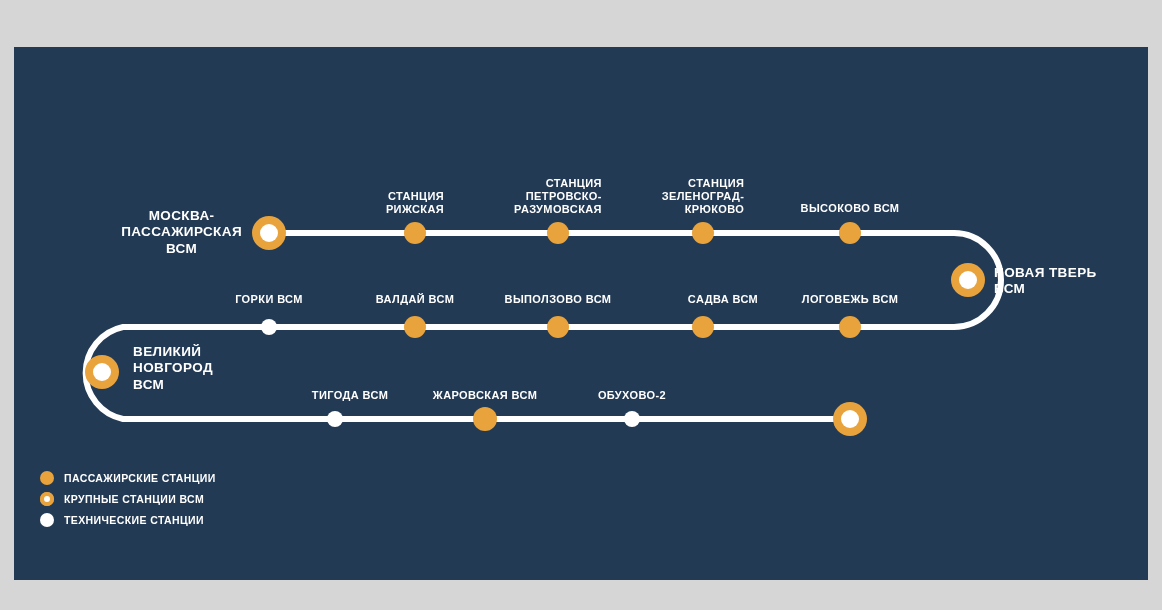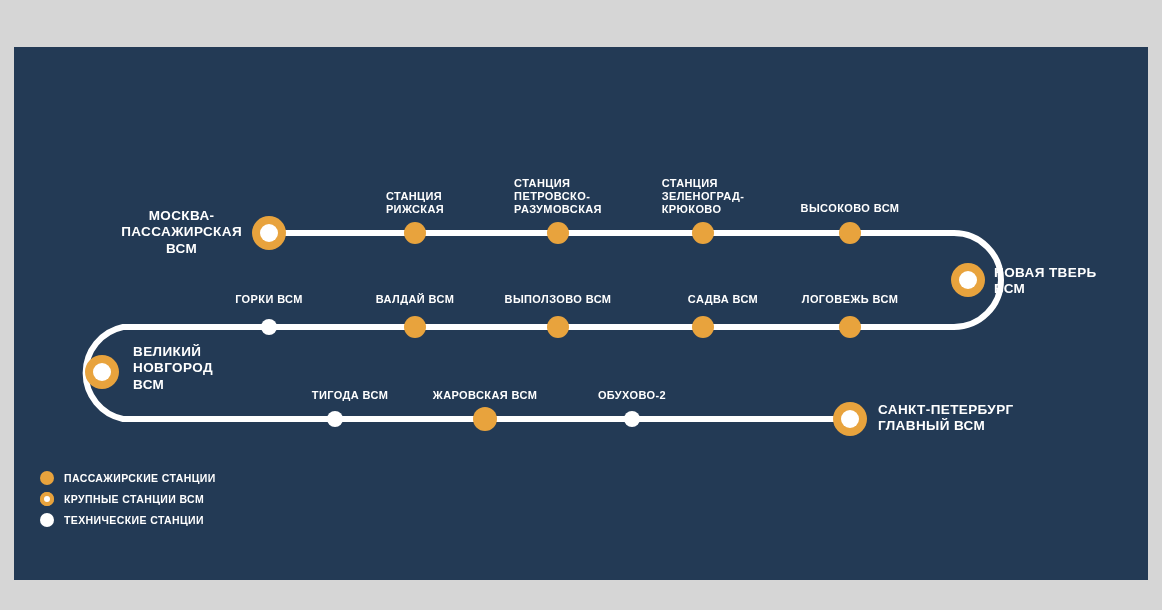--- a/index.html
+++ b/index.html
@@ -26,21 +26,21 @@
     position:absolute;
     color:#ffffff;
     font-weight:bold;
     letter-spacing:0.4px;
     line-height:1.18;
     white-space:nowrap;
     text-transform:uppercase;
   }
   .lbl.small{font-size:11px;}
   .lbl.term{font-size:13.5px;line-height:1.22;}
-  .lbl.center{transform:translateX(-50%);text-align:left;}
+  .lbl.center{transform:translateX(-50%);text-align:right;}
   .lbl.right{transform:translateX(-100%);text-align:center;}
   .lbl.multi{white-space:pre-line;}
   .legend{
     position:absolute;
     left:26px;top:420px;
   }
   .legend-row{
     display:flex;align-items:center;
     height:21px;
   }
@@ -112,22 +112,20 @@
 ПАССАЖИРСКАЯ
 ВСМ</div>
 
   <div class="lbl term multi" style="left:980px;top:218px;">НОВАЯ ТВЕРЬ
 ВСМ</div>
 
   <div class="lbl term multi" style="left:119px;top:297px;">ВЕЛИКИЙ
 НОВГОРОД
 ВСМ</div>
 
-  <div class="lbl term multi" style="left:864px;top:355px;">САНКТ-ПЕТЕРБУРГ
-ГЛАВНЫЙ ВСМ</div>
 
   <div class="lbl small center multi" style="left:401px;top:143px;">СТАНЦИЯ
 РИЖСКАЯ</div>
 
   <div class="lbl small center multi" style="left:544px;top:130px;">СТАНЦИЯ
 ПЕТРОВСКО-
 РАЗУМОВСКАЯ</div>
 
   <div class="lbl small center multi" style="left:689px;top:130px;">СТАНЦИЯ
 ЗЕЛЕНОГРАД-

